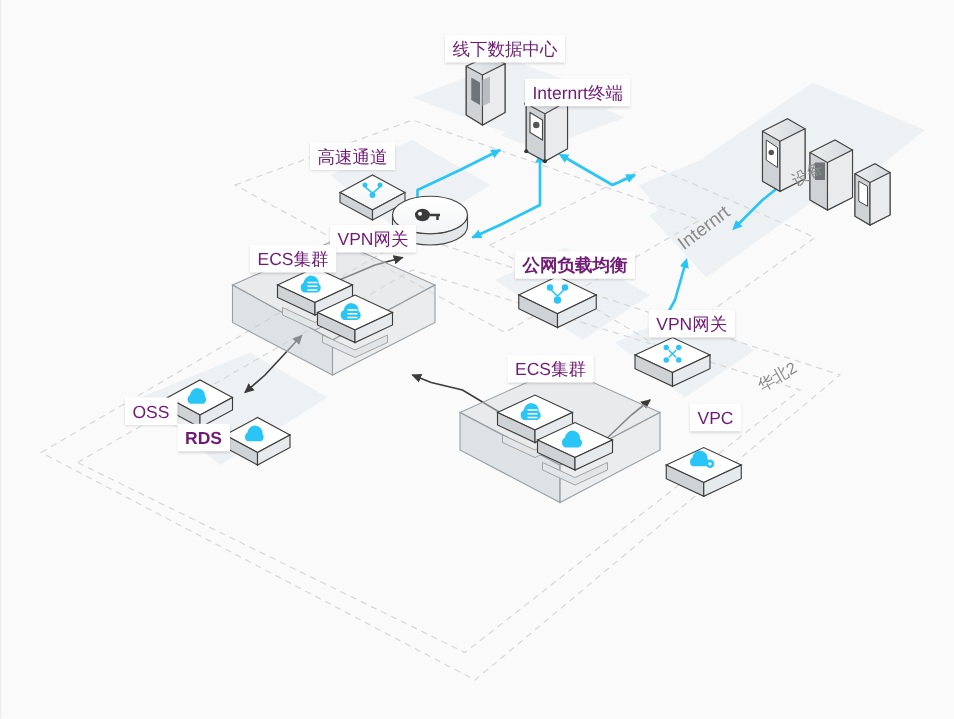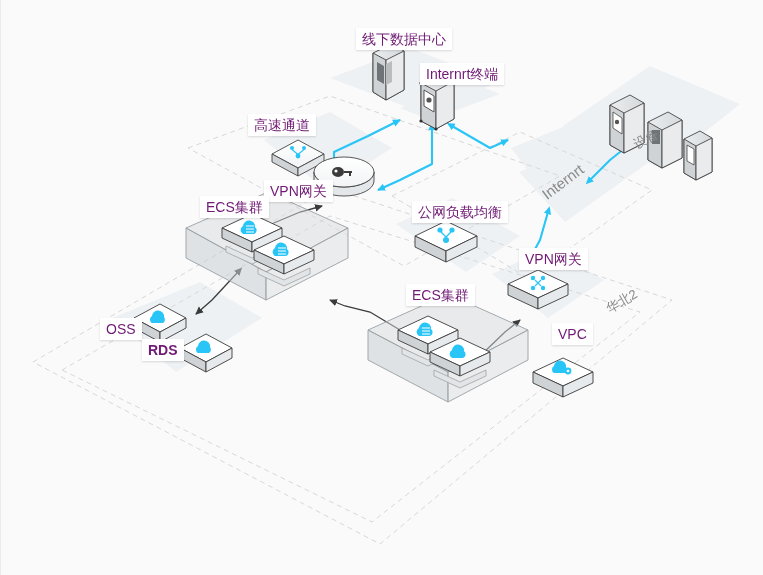--- a/index.html
+++ b/index.html
@@ -299,19 +299,19 @@
 <div class="lbl" style="left:248px;top:114px;text-align:right;">高速通道</div>
 
 <div class="lbl" style="left:264px;top:180px;">VPN网关</div>
 
 <div class="lbl" style="left:200px;top:196px;">ECS集群</div>
 
 <div class="lbl" style="left:100px;top:298px;margin-top:20px;">OSS</div>
 
 <div class="lbl" style="left:142px;top:339px;font-weight:bold;">RDS</div>
 
-<div class="lbl" style="left:412px;top:201px;">公网负载均衡</div>
+<div class="lbl" style="left:412px;top:201px;font-weight:bold;">公网负载均衡</div>
 
 <div class="lbl" style="left:519px;top:248px;">VPN网关</div>
 
 <div class="lbl" style="left:406px;top:284px;">ECS集群</div>
 
 <div class="lbl" style="left:552px;top:323px;">VPC</div>
 
 </body></html>

